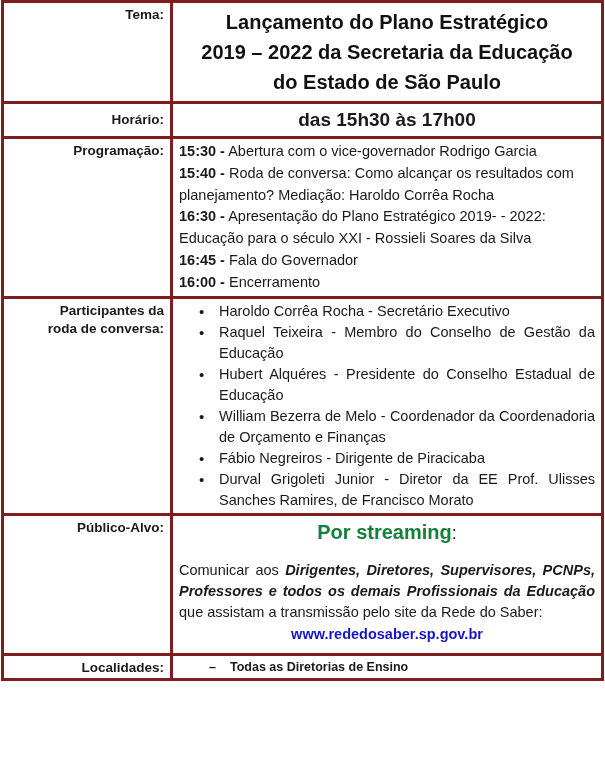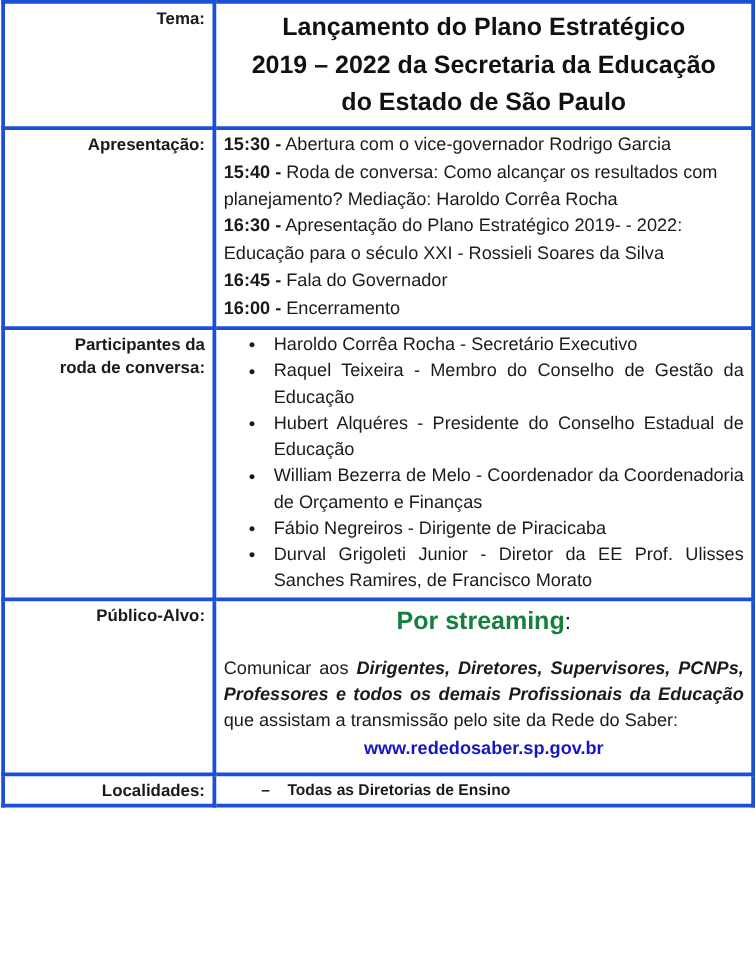--- a/index.html
+++ b/index.html
@@ -4,21 +4,21 @@
 <style>
   html, body { margin: 0; padding: 0; background: #ffffff; }
   body { width: 605px; height: 766px; overflow: hidden; font-family: "Liberation Sans", sans-serif; }
   table.info {
     border-collapse: collapse;
     width: 603px;
     margin: 0 0 0 1px;
     table-layout: fixed;
   }
   table.info td {
-    border: 3px solid #1d4ed8;
+    border: 3px solid #7f1d1d;
     vertical-align: top;
     padding: 0;
     color: #1a1a1a;
   }
   td.label {
     width: 156px;
     text-align: right;
     color: #c00000;
     font-weight: bold;
     font-size: 13.5px;
@@ -53,22 +53,28 @@
       <tr style="height:99px;">
     <td class="label">Tema:</td>
     <td class="val">
       <div class="tema-title">
         <div>Lançamento do Plano Estratégico</div>
         <div>2019 – 2022 da Secretaria da Educação</div>
         <div>do Estado de São Paulo</div>
       </div>
     </td>
   </tr>
+  <tr style="height:33px;">
+    <td class="label" style="padding-top:7px !important;">Horário:</td>
+    <td class="val">
+      <div class="horario">das 15h30 às 17h00</div>
+    </td>
+  </tr>
   <tr style="height:153px;">
-    <td class="label">Apresentação:</td>
+    <td class="label">Programação:</td>
     <td class="val">
       <div class="prog-line"><b>15:30 -</b><span> Abertura com o vice-governador Rodrigo Garcia</span></div>
       <div class="prog-line"><b>15:40 -</b><span> Roda de conversa: Como  alcançar os resultados com planejamento?  Mediação: Haroldo Corrêa Rocha</span></div>
       <div class="prog-line"><b>16:30 -</b><span> Apresentação do Plano Estratégico 2019- - 2022: Educação para o século XXI  - Rossieli Soares da Silva</span></div>
       <div class="prog-line"><b>16:45 -</b><span> Fala do Governador</span></div>
       <div class="prog-line"><b>16:00 -</b><span> Encerramento</span></div>
     </td>
   </tr>
   <tr style="height:208px;">
     <td class="label">

